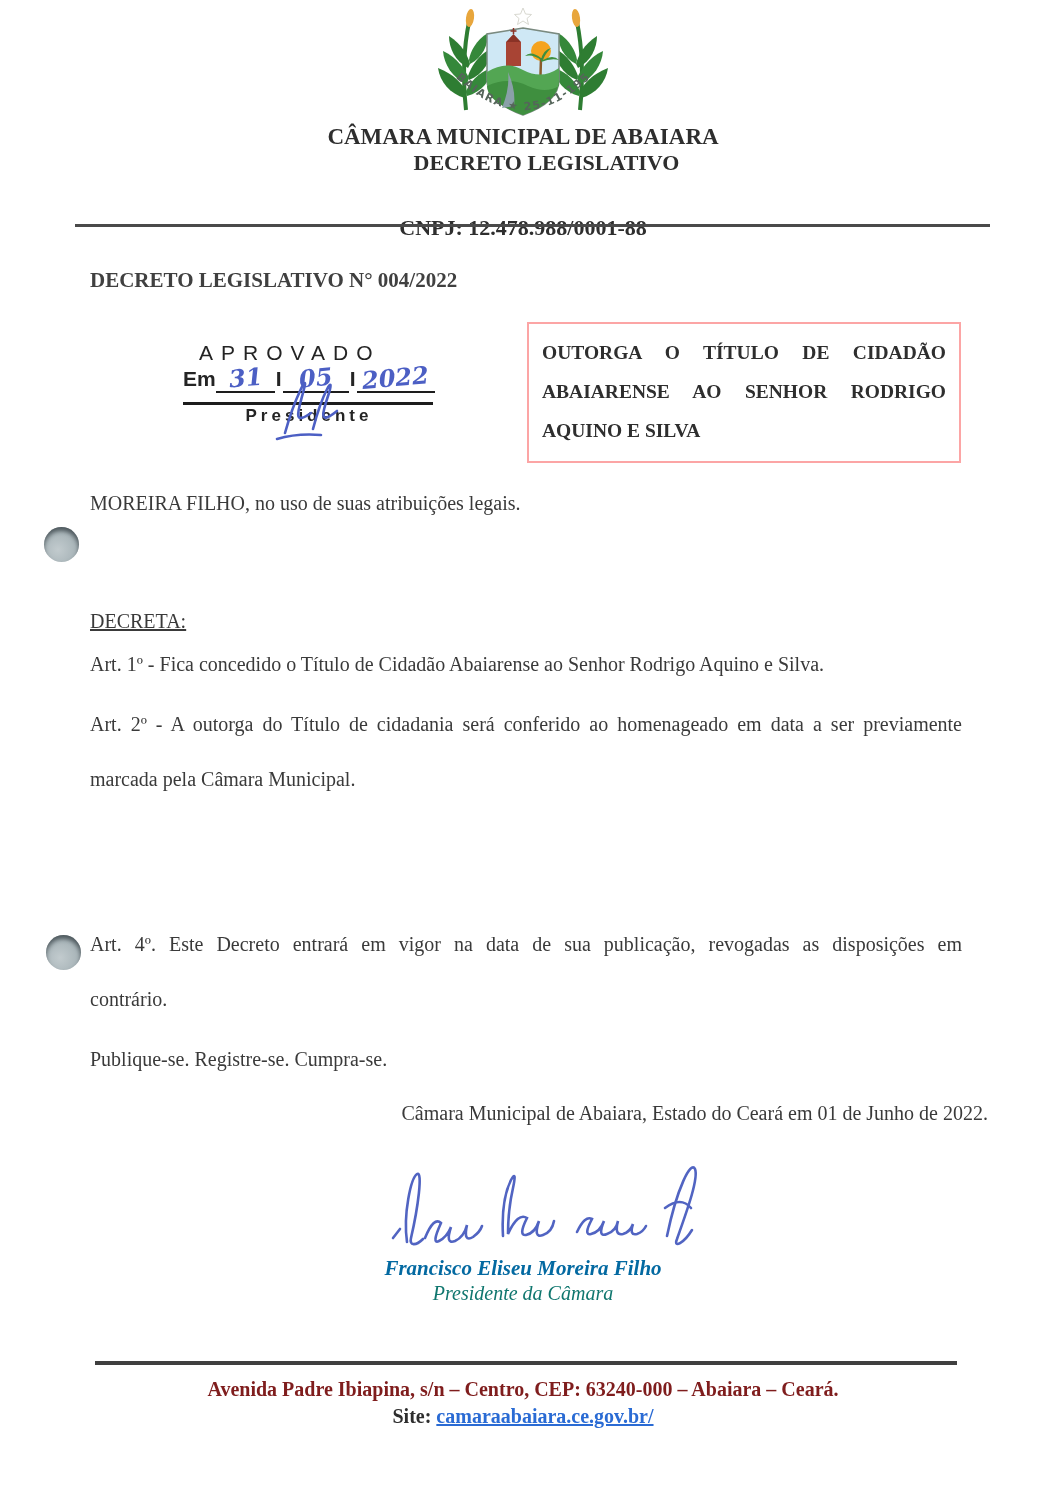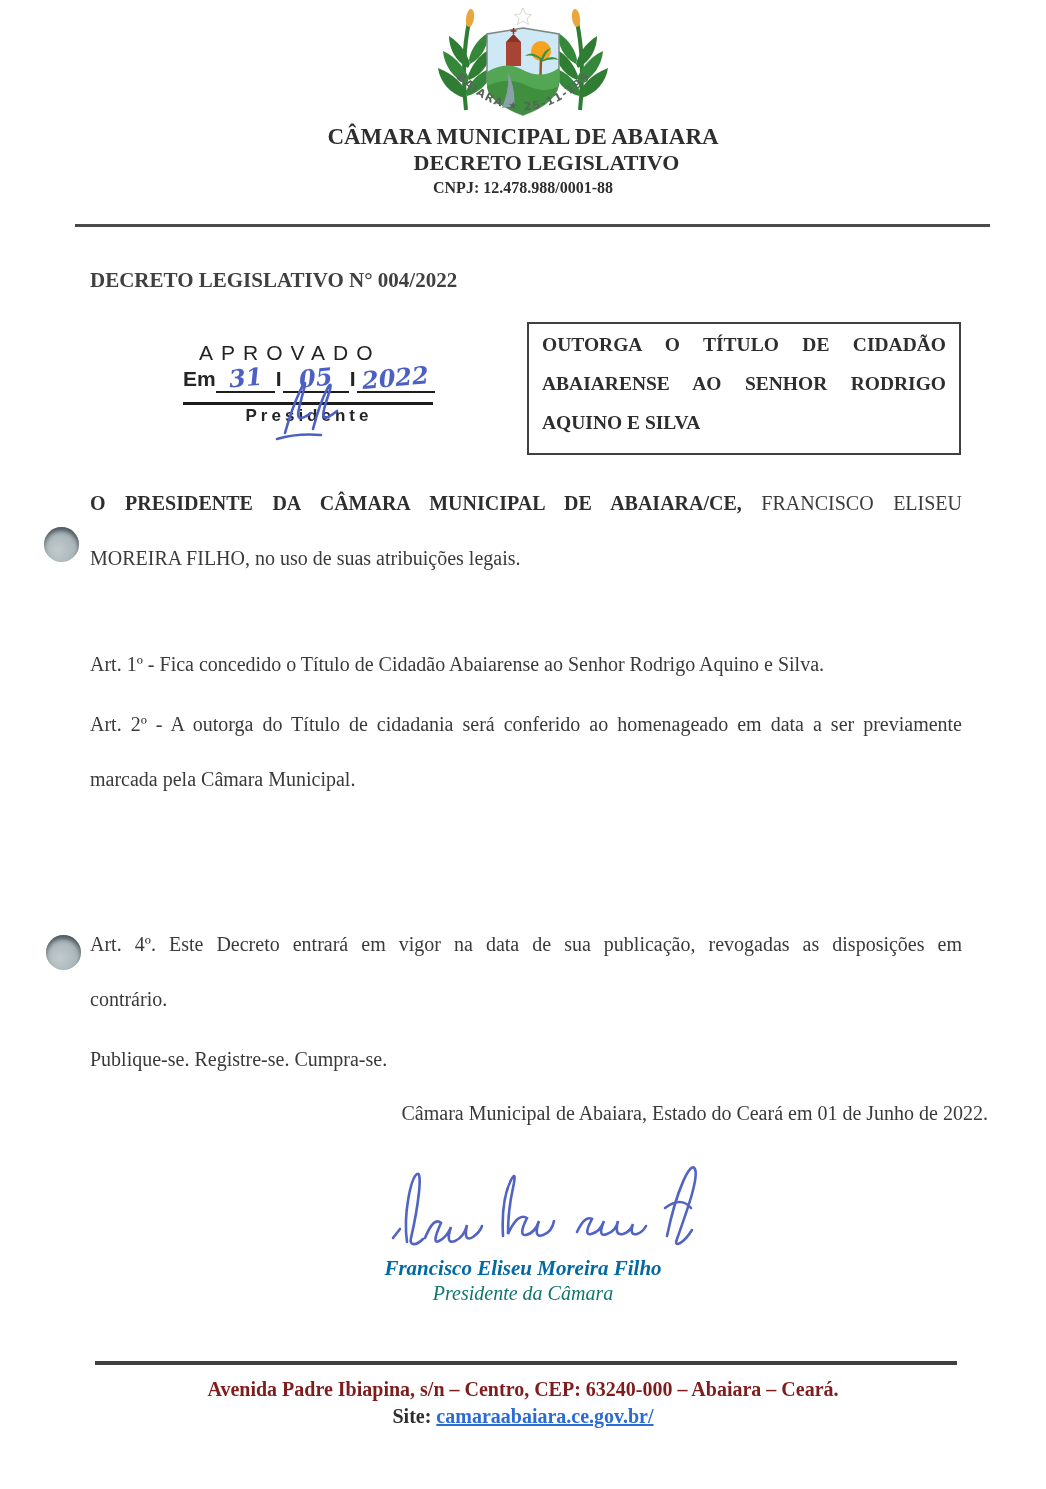--- a/index.html
+++ b/index.html
@@ -10,42 +10,42 @@
     background:#ffffff;
     font-family:"Liberation Serif","DejaVu Serif",serif;
     color:#3a3a3a;
     overflow:hidden;
   }
   
   .crest{position:absolute;left:428px;top:6px;width:190px;height:120px;}
   .org-block{position:absolute;left:0;top:124px;width:100%;text-align:center;font-weight:bold;color:#2e2e2e;}
   .org-line1{font-size:23px;line-height:26px;}
   .org-line2{font-size:22px;line-height:25px;margin-left:47px;}
-  .org-line3{font-size:16px;line-height:25px;}
+  .org-line3{font-size:22px;line-height:25px;margin-top:40px;}
   .rule-top{position:absolute;left:75px;top:224px;width:915px;height:0;border-top:3px solid #4a4a4a;}
   
   .doc-title{position:absolute;left:90px;top:268px;font-weight:bold;font-size:21px;color:#404040;}
   
   .stamp{position:absolute;left:183px;top:341px;width:252px;font-family:"Liberation Sans","DejaVu Sans",sans-serif;color:#242424;}
   .stamp-title{font-size:21px;font-weight:normal;letter-spacing:8px;margin-left:16px;}
   .stamp-date-row{display:flex;margin-top:2px;font-size:21px;font-weight:bold;}
   .stamp-em{padding-bottom:2px;}
   .seg{border-bottom:2px solid #1d1d1d;text-align:center;}
   .seg1{width:68px;}
   .seg2{width:76px;}
   .seg3{width:90px;}
   .sep{padding:0 1px 2px 1px;font-weight:bold;}
   .hand{font-family:"DejaVu Serif",serif;font-style:italic;font-weight:bold;color:#4c5fc4;font-size:24px;display:inline-block;transform:rotate(-5deg);line-height:22px;}
   .stamp-line{margin-top:9px;width:250px;border-top:3px solid #1d1d1d;}
   .stamp-role{margin-top:1px;text-align:center;font-size:17px;font-weight:bold;letter-spacing:4px;}
   .stamp-scribble{position:absolute;left:72px;top:18px;pointer-events:none;}
   
   .summary-box{
     position:absolute;left:527px;top:322px;width:434px;box-sizing:border-box;
-    border:2px solid #404040;padding:1px 13px 11px 13px;
+    border:2px solid #fca5a5;padding:9px 13px 11px 13px;
     font-weight:bold;font-size:19.5px;line-height:39px;color:#2e2e2e;
   }
   .jline{text-align:justify;text-align-last:justify;}
   
   .bodyblock{position:absolute;left:90px;width:872px;font-size:20px;line-height:55px;}
   .preamble{top:476px;}
   .b{font-weight:bold;color:#2e2e2e;}
   .decreta{top:594px;}
   .decreta span{text-decoration:underline;}
   .art1{top:637px;}
@@ -143,27 +143,26 @@
     </svg>
   </div>
 
   <div class="summary-box">
     <div class="jline">OUTORGA O TÍTULO DE CIDADÃO</div>
     <div class="jline">ABAIARENSE AO SENHOR RODRIGO</div>
     <div>AQUINO E SILVA</div>
   </div>
 
   <div class="bodyblock preamble">
-    <div class="jline">
-      <span class="b">O PRESIDENTE DA CÂMARA MUNICIPAL DE ABAIARA/CE,</span>
-      <span>FRANCISCO ELISEU</span>
-    </div>
     <div>MOREIRA FILHO, no uso de suas atribuições legais.</div>
   </div>
 
+  <div class="bodyblock decreta">
+    <span>DECRETA:</span>
+  </div>
 
   <div class="bodyblock art1">
     <div>Art. 1º - Fica concedido o Título de Cidadão Abaiarense ao Senhor Rodrigo Aquino e Silva.</div>
   </div>
   <div class="bodyblock art2">
     <div class="jline">Art. 2º - A outorga do Título de cidadania será conferido ao homenageado em data a ser previamente</div>
     <div>marcada pela Câmara Municipal.</div>
   </div>
   <div class="bodyblock art4">
     <div class="jline">Art. 4º. Este Decreto entrará em vigor na data de sua publicação, revogadas as disposições em</div>

